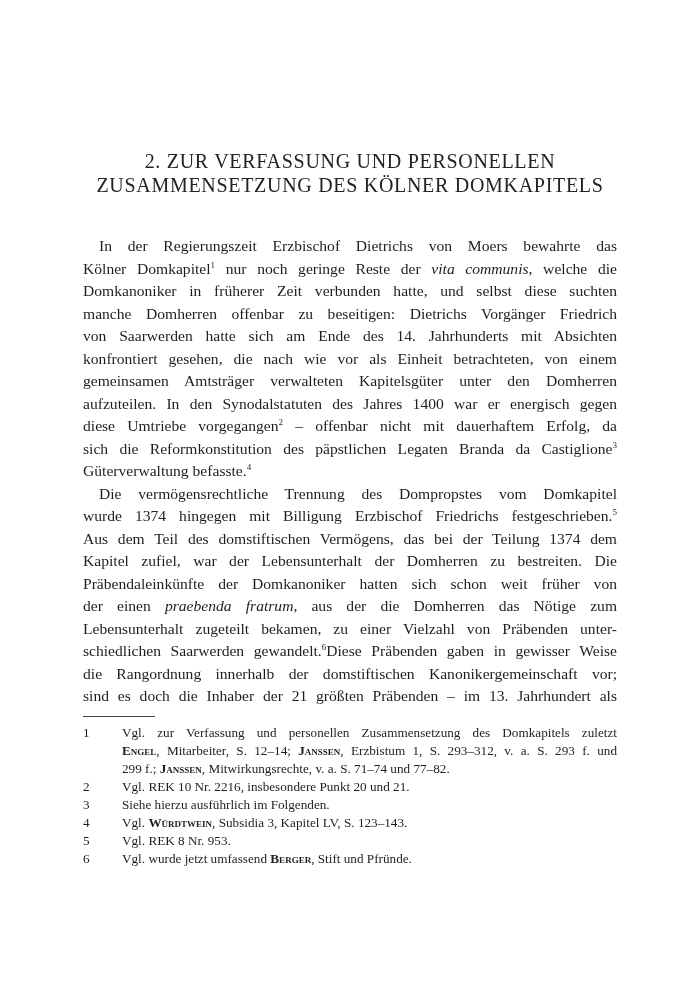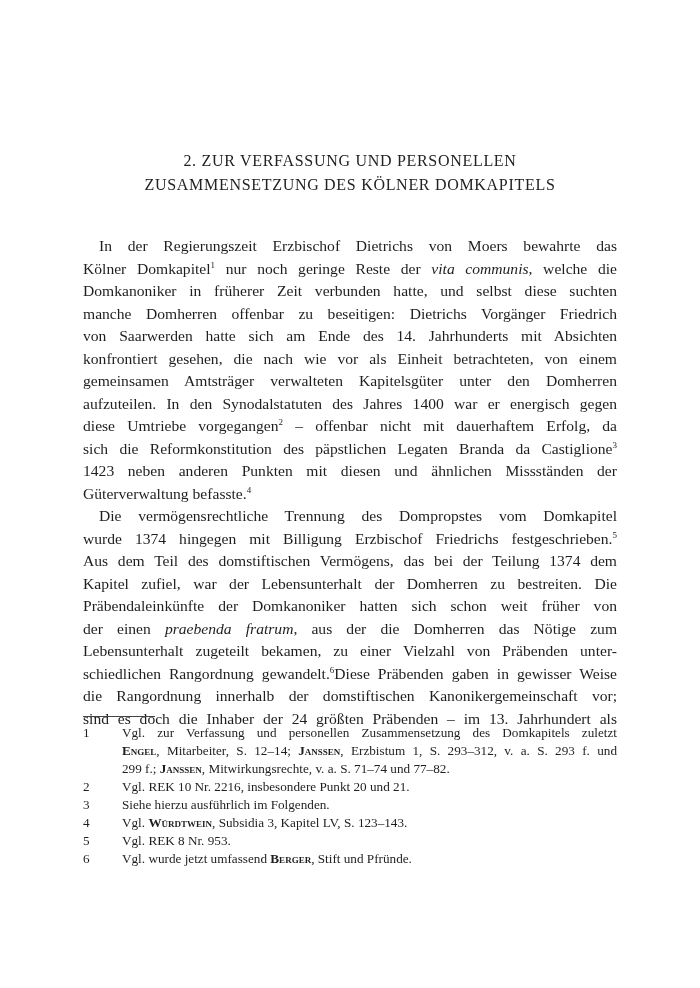--- a/index.html
+++ b/index.html
@@ -1,20 +1,20 @@
 <!DOCTYPE html>
 <html><head>
 <meta charset="utf-8">
 <style>
   html, body { margin: 0; padding: 0; background: #ffffff; }
   body { width: 700px; height: 988px; position: relative; overflow: hidden;
          font-family: "Liberation Serif", "DejaVu Serif", serif; color: #1e1e1e; }
   .page { position: absolute; left: 0; top: 0; width: 700px; height: 988px; }
   .title { position: absolute; left: 83px; width: 534px; top: 149px; text-align: center;
-           font-size: 16px; line-height: 24px; letter-spacing: 0.7px; color: #222; }
+           font-size: 20px; line-height: 24px; letter-spacing: 0.7px; color: #222; }
   .title div { white-space: nowrap; }
   .body { position: absolute; left: 83px; width: 534px; top: 235px; font-size: 15.6px; }
   .line { height: 22.5px; line-height: 22.5px; white-space: nowrap; text-align: justify;
           text-align-last: justify; }
   .line.last { text-align-last: left; }
   .line.indent { padding-left: 16px; }
   sup { font-size: 9px; line-height: 0; vertical-align: 6px; }
   .rule { position: absolute; left: 83px; top: 716px; width: 72px; height: 1px; background: #444; }
   .notes { position: absolute; left: 83px; width: 534px; top: 724px; font-size: 13.2px; }
   .note { display: flex; }
@@ -38,32 +38,31 @@
     <div class="line indent"><span>In der Regierungszeit Erzbischof Dietrichs von Moers bewahrte das</span></div>
     <div class="line"><span>Kölner Domkapitel</span><sup>1</sup> <span>nur noch geringe Reste der</span> <i>vita communis</i><span>, welche die</span></div>
     <div class="line"><span>Domkanoniker in früherer Zeit verbunden hatte, und selbst diese suchten</span></div>
     <div class="line"><span>manche Domherren offenbar zu beseitigen: Dietrichs Vorgänger Friedrich</span></div>
     <div class="line"><span>von Saarwerden hatte sich am Ende des 14. Jahrhunderts mit Absichten</span></div>
     <div class="line"><span>konfrontiert gesehen, die nach wie vor als Einheit betrachteten, von einem</span></div>
     <div class="line"><span>gemeinsamen Amtsträger verwalteten Kapitelsgüter unter den Domherren</span></div>
     <div class="line"><span>aufzuteilen. In den Synodalstatuten des Jahres 1400 war er energisch gegen</span></div>
     <div class="line"><span>diese Umtriebe vorgegangen</span><sup>2</sup><span> – offenbar nicht mit dauerhaftem Erfolg, da</span></div>
     <div class="line"><span>sich die Reformkonstitution des päpstlichen Legaten Branda da Castiglione</span><sup>3</sup></div>
-    <div class="line"><span>1423 neben anderen Punkten mit diesen und ähnlichen Missständen der</span></div>
     <div class="line last"><span>Güterverwaltung befasste.</span><sup>4</sup></div>
     <div class="line indent"><span>Die vermögensrechtliche Trennung des Dompropstes vom Domkapitel</span></div>
     <div class="line"><span>wurde 1374 hingegen mit Billigung Erzbischof Friedrichs festgeschrieben.</span><sup>5</sup></div>
     <div class="line"><span>Aus dem Teil des domstiftischen Vermögens, das bei der Teilung 1374 dem</span></div>
     <div class="line"><span>Kapitel zufiel, war der Lebensunterhalt der Domherren zu bestreiten. Die</span></div>
     <div class="line"><span>Präbendaleinkünfte der Domkanoniker hatten sich schon weit früher von</span></div>
     <div class="line"><span>der einen</span> <i>praebenda fratrum</i><span>, aus der die Domherren das Nötige zum</span></div>
     <div class="line"><span>Lebensunterhalt zugeteilt bekamen, zu einer Vielzahl von Präbenden unter-</span></div>
-    <div class="line"><span>schiedlichen Rangordnung gewandelt.</span><sup>6</sup><span>Diese Präbenden gaben in gewisser Weise</span></div>
+    <div class="line"><span>schiedlichen Saarwerden gewandelt.</span><sup>6</sup><span>Diese Präbenden gaben in gewisser Weise</span></div>
     <div class="line"><span>die Rangordnung innerhalb der domstiftischen Kanonikergemeinschaft vor;</span></div>
-    <div class="line"><span>sind es doch die Inhaber der 24 größten Präbenden – im 13. Jahrhundert als</span></div>
+    <div class="line"><span>sind es doch die Inhaber der 21 größten Präbenden – im 13. Jahrhundert als</span></div>
   </div>
 
   <div class="rule"></div>
 
   <div class="notes">
     <div class="note">
       <span class="num">1</span>
       <div class="txt">
         <div class="l"><span>Vgl. zur Verfassung und personellen Zusammensetzung des Domkapitels zuletzt</span></div>
         <div class="l"><span class="sc">Engel</span><span>, Mitarbeiter, S. 12–14; </span><span class="sc">Janssen</span><span>, Erzbistum 1, S. 293–312, v. a. S. 293 f. und</span></div>

